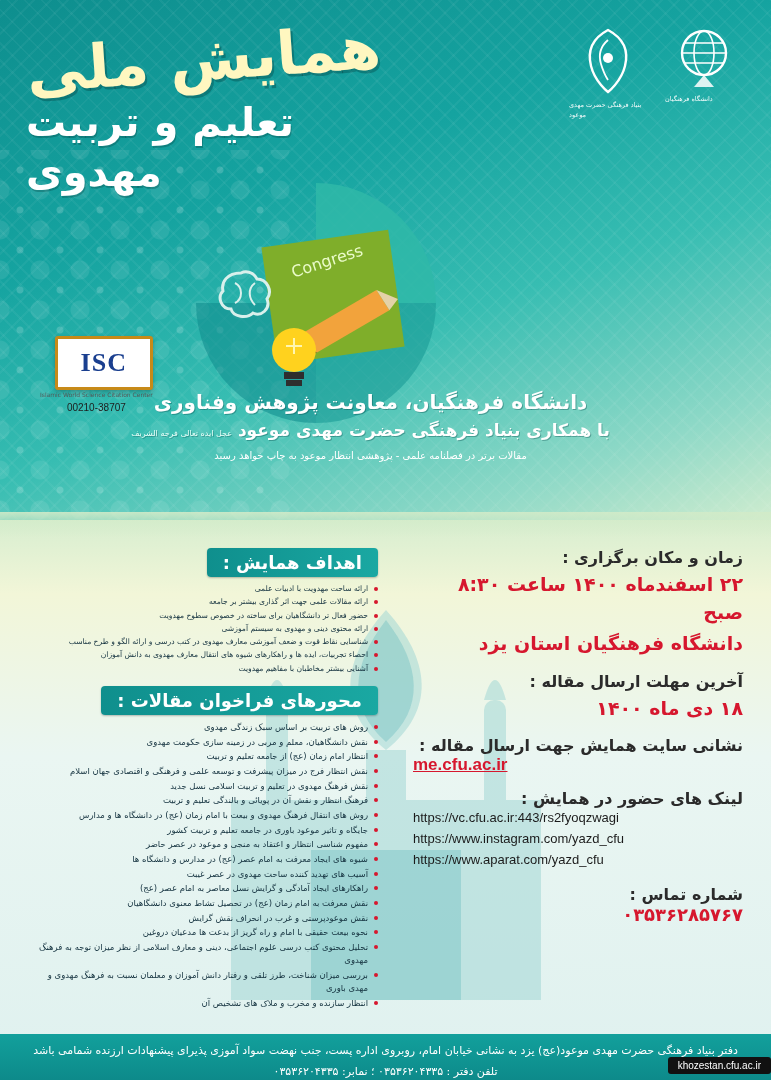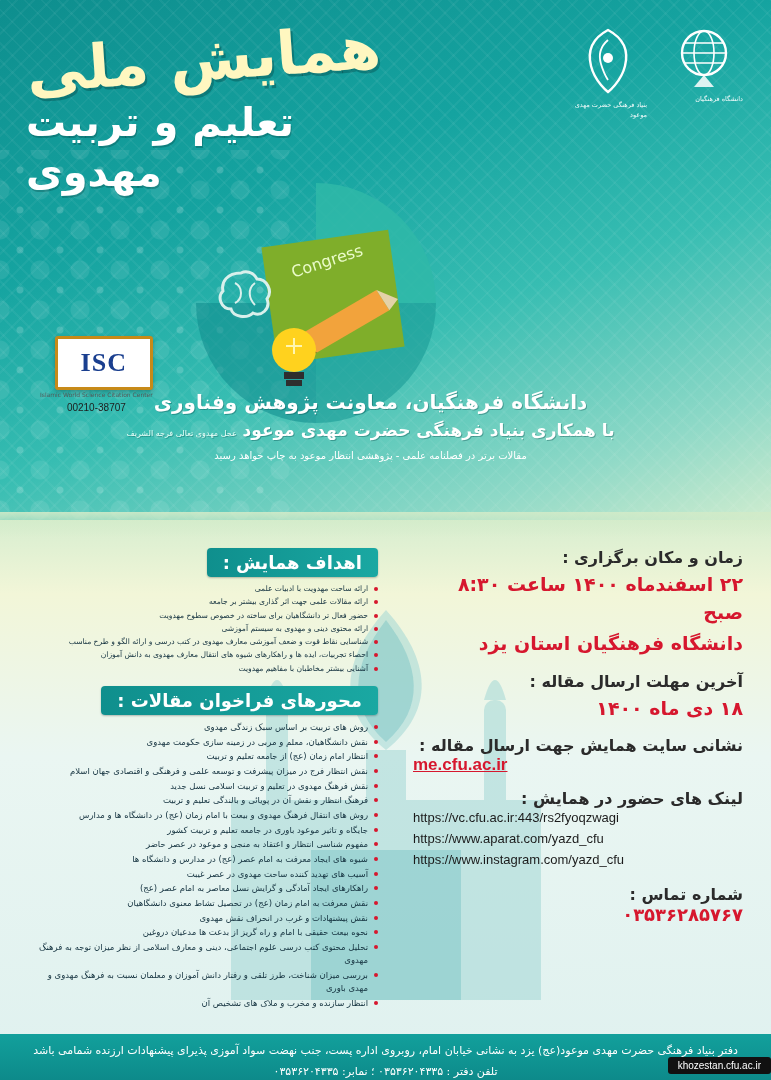--- a/index.html
+++ b/index.html
@@ -28,21 +28,21 @@
   }
   .arabesque{
     position:absolute;top:150px;left:0;width:290px;height:370px;
     opacity:.35;
     background:
       radial-gradient(circle at 20px 20px, rgba(255,255,255,.5) 0 3px, transparent 4px) 0 0/40px 40px,
       radial-gradient(circle at 20px 20px, rgba(255,255,255,.25) 0 9px, transparent 10px) 20px 20px/40px 40px;
   }
   
   .logos{position:absolute;top:26px;right:28px;display:flex;gap:18px;align-items:flex-start;z-index:6;}
-  .logo{width:78px;text-align:right;color:#fff;}
+  .logo{width:78px;text-align:left;color:#fff;}
   .logo svg{display:block;margin:0 auto;}
   .logo .cap{font-size:6.5px;line-height:1.5;margin-top:3px;color:#f2fbfb;}
   
   .title-wrap{position:absolute;top:30px;left:26px;width:380px;text-align:left;z-index:6;}
   .t1{
     font-size:60px;font-weight:bold;color:#fff7c0;
     letter-spacing:-1px;line-height:.95;
     text-shadow:2px 3px 0 rgba(0,60,60,.35);
     transform:rotate(-4deg);
     direction:rtl;
@@ -189,21 +189,21 @@
       <span>ISC</span>
     </div>
     <div class="isc-sub">Islamic World Science Citation Center</div>
     <div class="isc-num">00210-38707</div>
   </div>
 
   <div class="org">
     <div class="l1">دانشگاه فرهنگیان، معاونت پژوهش وفناوری</div>
     <div class="l2">
       <span>با همکاری بنیاد فرهنگی حضرت مهدی موعود</span>
-      <span class="sm">عجل مهدوی تعالی فرجه الشریف</span>
+      <span class="sm">عجل ایده تعالی فرجه الشریف</span>
     </div>
     <div class="l3">مقالات برتر در فصلنامه علمی - پژوهشی انتظار موعود به چاپ خواهد رسید</div>
   </div>
 
   <div class="divider-wave"></div>
 
   <svg class="mosque" viewBox="0 0 430 470">
     <g fill="#9fd6d3" opacity=".55">
       <rect x="60" y="250" width="310" height="200"></rect>
       <path d="M215 60 C170 110 165 160 215 200 C265 160 260 110 215 60 Z"></path>
@@ -232,22 +232,22 @@
       <div class="info-value">۱۸ دی ماه ۱۴۰۰</div>
     </div>
     <div class="info-block">
       <div class="info-label">نشانی سایت همایش جهت ارسال مقاله :</div>
       <a class="link-site" href="#">me.cfu.ac.ir</a>
     </div>
     <div class="info-block">
       <div class="info-label">لینک های حضور در همایش :</div>
       <div class="links">
         <a href="#" style="display:block;color:#1b1b1b;text-decoration:none;">https://vc.cfu.ac.ir:443/rs2fyoqzwagi</a>
+        <a href="#" style="display:block;color:#1b1b1b;text-decoration:none;">https://www.instagram.com/yazd_cfu</a>
         <a href="#" style="display:block;color:#1b1b1b;text-decoration:none;">https://www.aparat.com/yazd_cfu</a>
-        <a href="#" style="display:block;color:#1b1b1b;text-decoration:none;">https://www.instagram.com/yazd_cfu</a>
       </div>
     </div>
     <div class="info-block">
       <div class="info-label">شماره تماس :</div>
       <div class="phone">۰۳۵۳۶۲۸۵۷۶۷</div>
     </div>
   </div>
 
   <div class="panel-col">
     <div class="pill">اهداف همایش :</div>
@@ -269,21 +269,21 @@
       <li>نقش انتظار فرج در میزان پیشرفت و توسعه علمی و فرهنگی و اقتصادی جهان اسلام</li>
       <li>نقش فرهنگ مهدوی در تعلیم و تربیت اسلامی نسل جدید</li>
       <li>فرهنگ انتظار و نقش آن در پویائی و بالندگی تعلیم و تربیت</li>
       <li>روش های انتقال فرهنگ مهدوی و بیعت با امام زمان (عج) در دانشگاه ها و مدارس</li>
       <li>جایگاه و تاثیر موعود باوری در جامعه تعلیم و تربیت کشور</li>
       <li>مفهوم شناسی انتظار و اعتقاد به منجی و موعود در عصر حاضر</li>
       <li>شیوه های ایجاد معرفت به امام عصر (عج) در مدارس و دانشگاه ها</li>
       <li>آسیب های تهدید کننده ساحت مهدوی در عصر غیبت</li>
       <li>راهکارهای ایجاد آمادگی و گرایش نسل معاصر به امام عصر (عج)</li>
       <li>نقش معرفت به امام زمان (عج) در تحصیل تشاط معنوی دانشگاهیان</li>
-      <li>نقش پیشنهادات و غرب در انحراف نقش مهدوی</li>
+      <li>نقش موعودپرستی و غرب در انحراف نقش گرایش</li>
       <li>نحوه بیعت حقیقی با امام و راه گریز از بدعت ها مدعیان دروغین</li>
       <li>تحلیل محتوی کتب درسی علوم اجتماعی، دینی و معارف اسلامی از نظر میزان توجه به فرهنگ مهدوی</li>
       <li>بررسی میزان شناخت، طرز تلقی و رفتار دانش آموزان و معلمان نسبت به فرهنگ مهدوی و مهدی باوری</li>
       <li>انتظار سازنده و مخرب و ملاک های تشخیص آن</li>
     </ul>
   </div>
 
   <div class="footer">
     <div class="f1">دفتر بنیاد فرهنگی حضرت مهدی موعود(عج) یزد به نشانی خیابان امام، روبروی اداره پست، جنب نهضت سواد آموزی پذیرای پیشنهادات ارزنده شمامی باشد</div>
     <div class="f2">تلفن دفتر : ۰۳۵۳۶۲۰۴۳۳۵ ؛  نمابر: ۰۳۵۳۶۲۰۴۳۳۵</div>

